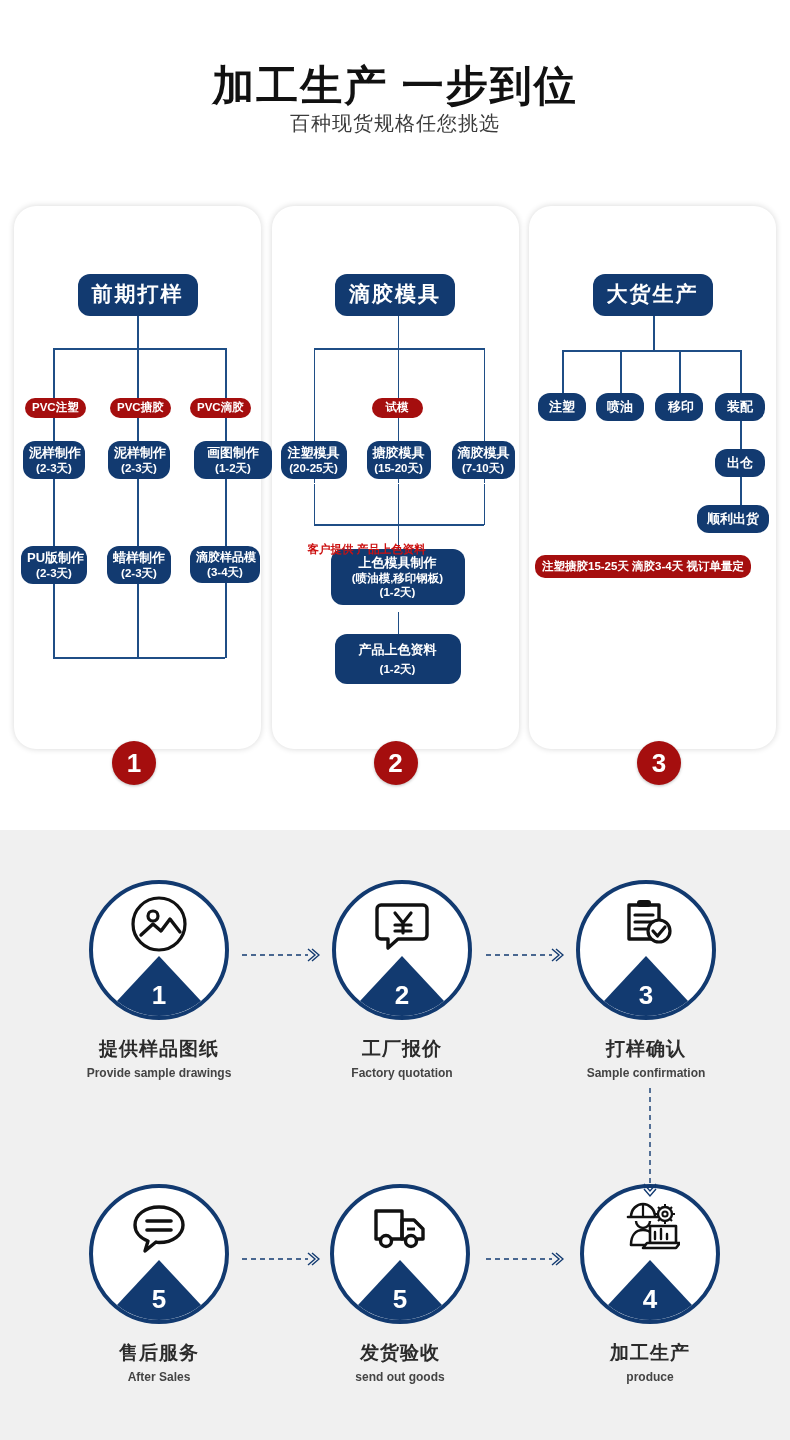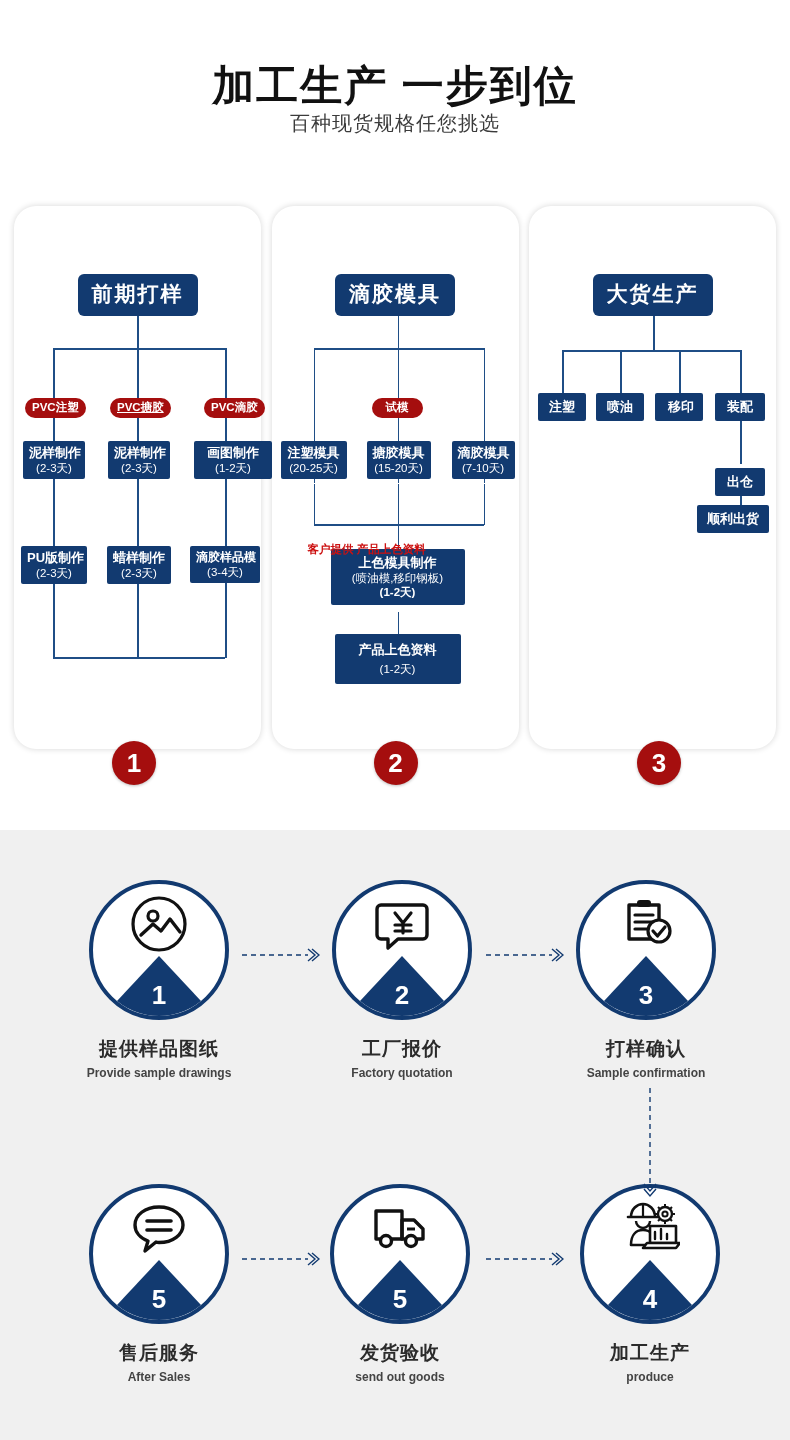--- a/index.html
+++ b/index.html
@@ -65,35 +65,35 @@
   }
   .card:nth-child(1) .badge { left: 120px; }
   .card:nth-child(2) .badge { left: 124px; }
   .card:nth-child(3) .badge { left: 130px; }
 
   
   .node {
     position: absolute;
     background: #123A70;
     color: #ffffff;
-    border-radius: 2px;
+    border-radius: 12px;
     text-align: center;
     font-weight: bold;
     line-height: 1.22;
     padding: 4px 6px;
     z-index: 3;
     white-space: nowrap;
   }
   .node .ln { display: block; }
   .node .ln1 { font-size: 13px; }
-  .node .ln2 { font-size: 11.5px; font-weight: normal; }
+  .node .ln2 { font-size: 11.5px; font-weight: bold; }
   .node .ln3 { font-size: 11.5px; font-weight: bold; }
 
   .head-node {
-    border-radius: 6px;
+    border-radius: 12px;
     font-size: 21px;
     letter-spacing: 2px;
     padding: 7px 14px 9px;
     font-weight: bold;
   }
   .tag-red {
     position: absolute;
     background: #A50E0E;
     color: #fff;
     border-radius: 11px;
@@ -226,22 +226,22 @@
         </div>
 
         <div class="line v" style="left:123px;top:105px;height:38px;"></div>
         <div class="line h" style="left:39px;top:142px;width:172px;"></div>
         <div class="line v" style="left:39px;top:142px;height:310px;"></div>
         <div class="line v" style="left:123px;top:142px;height:310px;"></div>
         <div class="line v" style="left:211px;top:142px;height:310px;"></div>
         <div class="line h" style="left:39px;top:451px;width:172px;"></div>
 
         <div class="tag-red" style="left:11px;top:192px;">PVC注塑</div>
-        <div class="tag-red" style="left:96px;top:192px;text-decoration:underline;">PVC搪胶</div>
-        <div class="tag-red" style="left:190px;top:192px;">PVC滴胶</div>
+        <div class="tag-red" style="left:96px;top:192px;">PVC搪胶</div>
+        <div class="tag-red" style="left:176px;top:192px;">PVC滴胶</div>
 
         <div class="node" style="left:9px;top:235px;width:62px;">
           <span class="ln ln1">泥样制作</span>
           <span class="ln ln2">(2-3天)</span>
         </div>
         <div class="node" style="left:94px;top:235px;width:62px;">
           <span class="ln ln1">泥样制作</span>
           <span class="ln ln2">(2-3天)</span>
         </div>
         <div class="node" style="left:180px;top:235px;width:78px;">
@@ -337,29 +337,30 @@
           <span class="ln ln1">喷油</span>
         </div>
         <div class="node" style="left:126px;top:187px;width:48px;padding:6px 13px;">
           <span class="ln ln1">移印</span>
         </div>
         <div class="node" style="left:186px;top:187px;width:50px;padding:6px 4px;">
           <span class="ln ln1">装配</span>
         </div>
 
         <div class="line v" style="left:211px;top:214px;height:44px;"></div>
-        <div class="node" style="left:186px;top:243px;width:50px;padding:6px 2px;margin-top:19px;">
+        <div class="node" style="left:186px;top:243px;width:50px;padding:6px 2px;">
           <span class="ln ln1">出仓</span>
         </div>
 
         <div class="line v" style="left:211px;top:270px;height:44px;"></div>
         <div class="node" style="left:168px;top:299px;width:72px;padding:6px 4px;">
           <span class="ln ln1">顺利出货</span>
         </div>
 
+        <div class="red-banner" style="left:6px;top:349px;">注塑搪胶15-25天 滴胶3-4天 视订单量定</div>
 
         <div class="badge">3</div>
       </div>
     </div>
 
   </div>
 
   <div class="steps-section">
 
     <svg class="hconn" style="left:242px;top:118px;width:78px;" viewBox="0 0 78 14">

